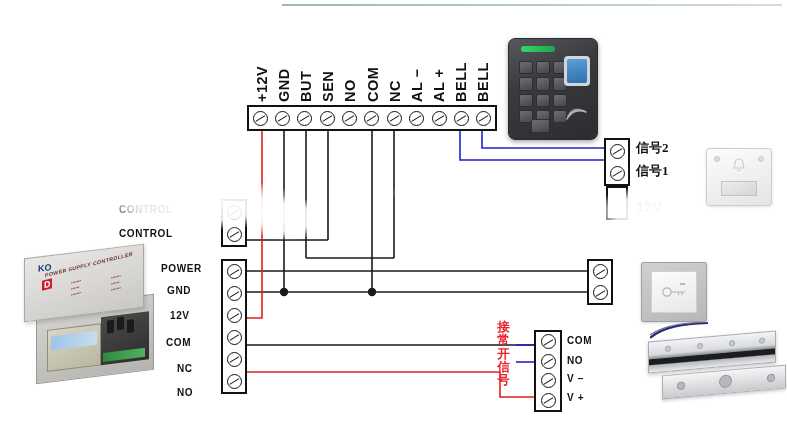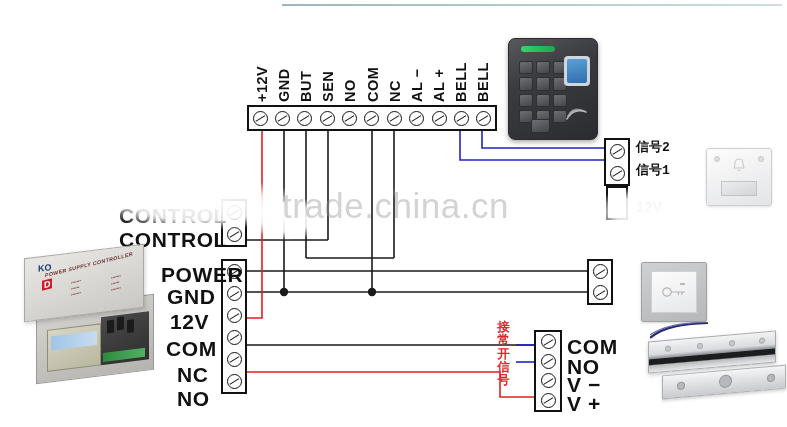--- a/index.html
+++ b/index.html
@@ -14,24 +14,24 @@
   .strip.v{display:flex;flex-direction:column;align-items:center;justify-content:space-around;}
   .screw{width:15px;height:15px;border-radius:50%;border:1.6px solid #111;
          background:#fff;position:relative;box-sizing:border-box;}
   .screw::after{content:"";position:absolute;left:1px;right:1px;top:50%;height:1.4px;
          background:#111;transform:rotate(-32deg);}
 
   
   .vlabel{position:absolute;writing-mode:vertical-rl;transform:rotate(180deg);
           font-size:14.5px;font-weight:700;letter-spacing:.5px;white-space:nowrap;
           line-height:1;font-family:"Liberation Sans",sans-serif;}
-  .hlabel{position:absolute;font-size:21px;font-weight:700;letter-spacing:.6px;
+  .hlabel{position:absolute;font-size:10px;font-weight:700;letter-spacing:.6px;
           white-space:nowrap;line-height:1;}
   .cn{position:absolute;font-size:13px;line-height:1.02;font-weight:700;
-      font-family:Liberation Mono, monospace;white-space:nowrap;}
+      font-family:Liberation Serif, serif;white-space:nowrap;}
   .cn-vert{position:absolute;width:13px;font-size:12.5px;line-height:1.06;
       font-weight:700;color:#e8202a;text-align:center;font-family:"DejaVu Sans",sans-serif;}
 
   
   .toprule{position:absolute;left:282px;top:4px;width:500px;height:2px;
            background:linear-gradient(90deg,rgba(120,160,165,.75),rgba(150,180,185,.45));}
 
   
   .fp{position:absolute;left:508px;top:38px;width:88px;height:100px;border-radius:7px;
       background:linear-gradient(155deg,#57585c 0%,#3a3b3f 38%,#2b2c30 100%);
@@ -326,15 +326,14 @@
       <span class="ml-hole" style="left:14px;top:7px;width:6px;height:6px;"></span>
       <span class="ml-hole" style="left:56px;top:4px;width:11px;height:11px;"></span>
       <span class="ml-hole" style="left:104px;top:7px;width:6px;height:6px;"></span>
     </div>
   </div>
 
   <div class="wm-blob" style="left:96px;top:178px;width:210px;height:52px;"></div>
   <div class="wm-blob" style="left:392px;top:176px;width:120px;height:34px;"></div>
   <div class="wm-blob" style="left:592px;top:186px;width:120px;height:52px;"></div>
   <div class="wm-blob" style="left:246px;top:196px;width:80px;height:44px;"></div>
-  <div class="wm-main">trade.china.cn</div>
 
 </div>
 
 </body></html>

